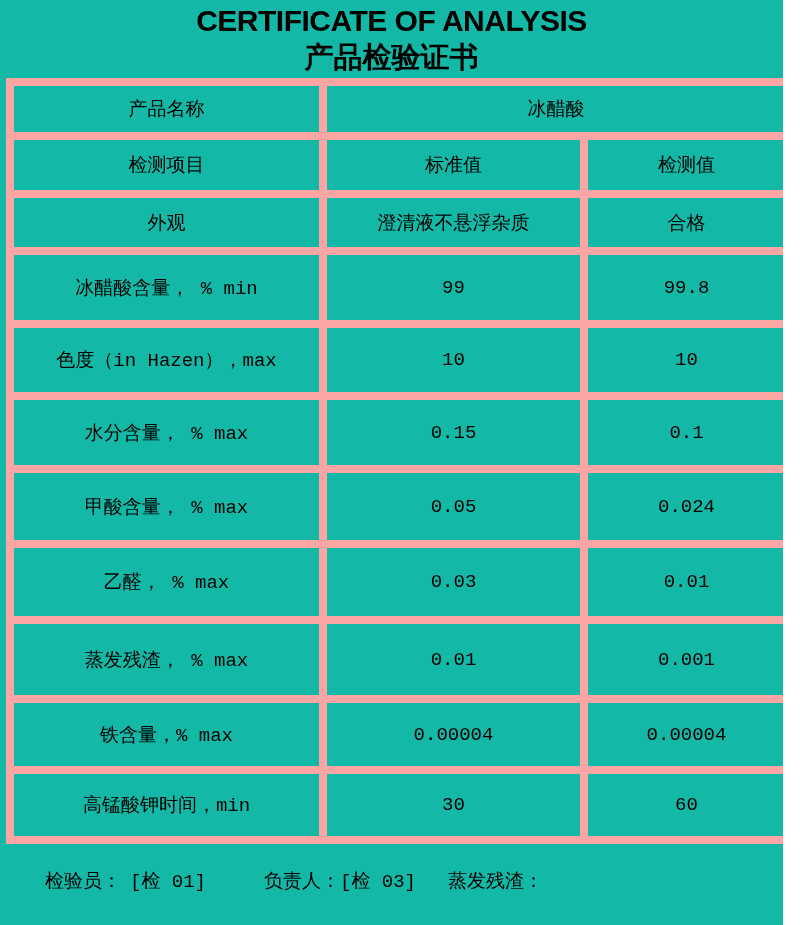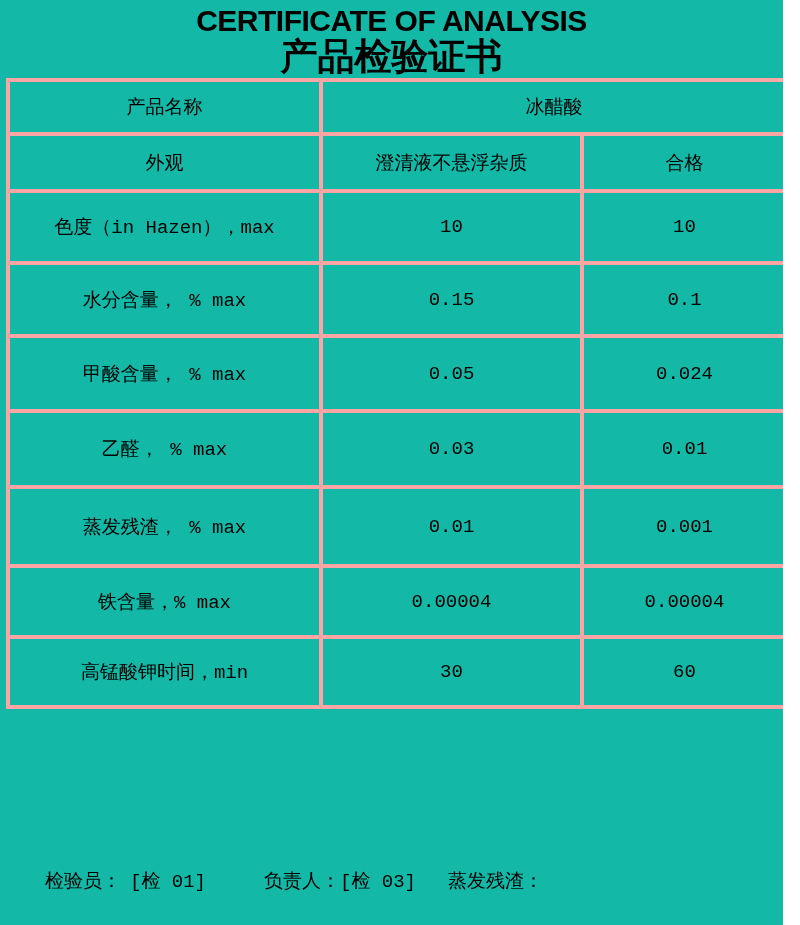--- a/index.html
+++ b/index.html
@@ -25,32 +25,32 @@
     font-size: 30px;
     line-height: 37px;
     letter-spacing: -0.5px;
     color: #000000;
   }
   .title-zh {
     margin: 0;
     text-align: center;
     font-family: "Liberation Sans", "DejaVu Sans", sans-serif;
     font-weight: 700;
-    font-size: 37px;
+    font-size: 29px;
     line-height: 36px;
     color: #000000;
   }
   table.coa {
     border-collapse: collapse;
     table-layout: fixed;
     margin: 3px 0 0 6px;
     width: 779px;
   }
   table.coa td {
-    border: 4px solid #fca5a5;
+    border: 8px solid #fca5a5;
     text-align: center;
     vertical-align: middle;
     font-size: 19px;
     padding: 0 4px;
     color: #000000;
     overflow: hidden;
     white-space: nowrap;
   }
   
   .h54 { height: 54px; }
@@ -92,24 +92,34 @@
     <colgroup>
       <col style="width:313px">
       <col style="width:261px">
       <col style="width:205px">
     </colgroup>
     <tbody>
       <tr class="h54">
         <td>产品名称</td>
         <td colspan="2">冰醋酸</td>
       </tr>
+      <tr class="h58">
+        <td>检测项目</td>
+        <td>标准值</td>
+        <td>检测值</td>
+      </tr>
       <tr class="h57">
         <td>外观</td>
         <td>澄清液不悬浮杂质</td>
         <td>合格</td>
+      </tr>
+      <tr class="h73">
+        <td>冰醋酸含量， % min</td>
+        <td>99</td>
+        <td>99.8</td>
       </tr>
       <tr class="h72">
         <td>色度（in Hazen），max</td>
         <td>10</td>
         <td>10</td>
       </tr>
       <tr class="h73">
         <td>水分含量， % max</td>
         <td>0.15</td>
         <td>0.1</td>

